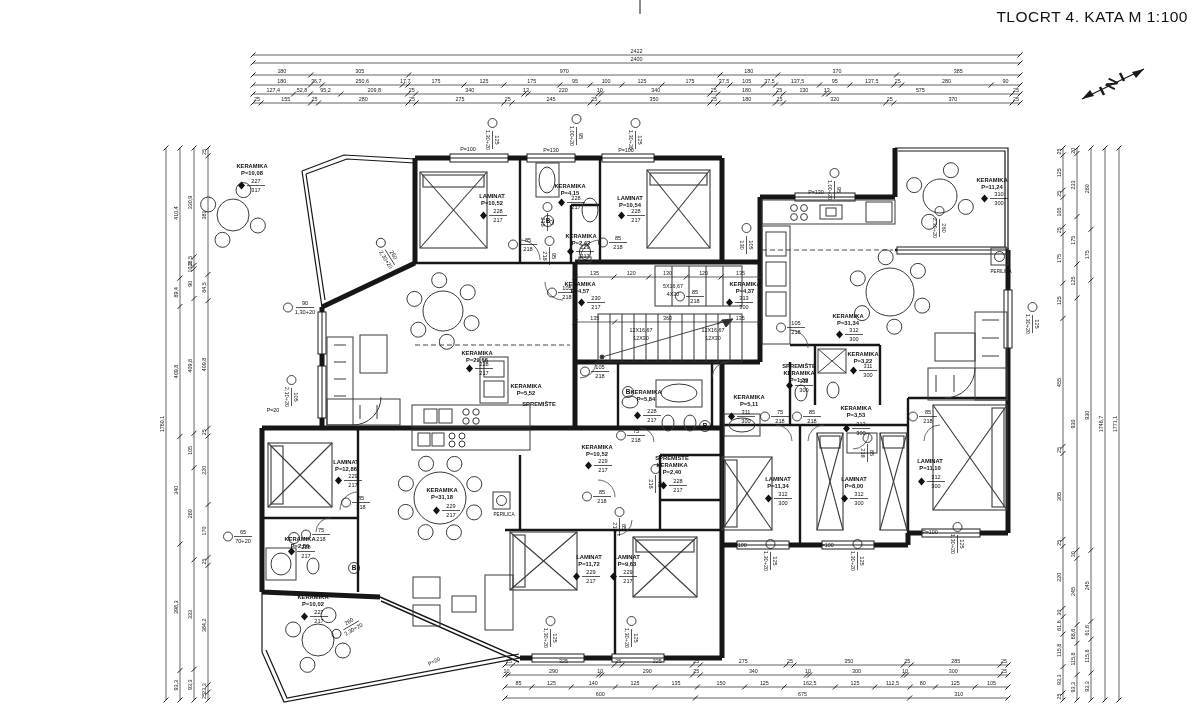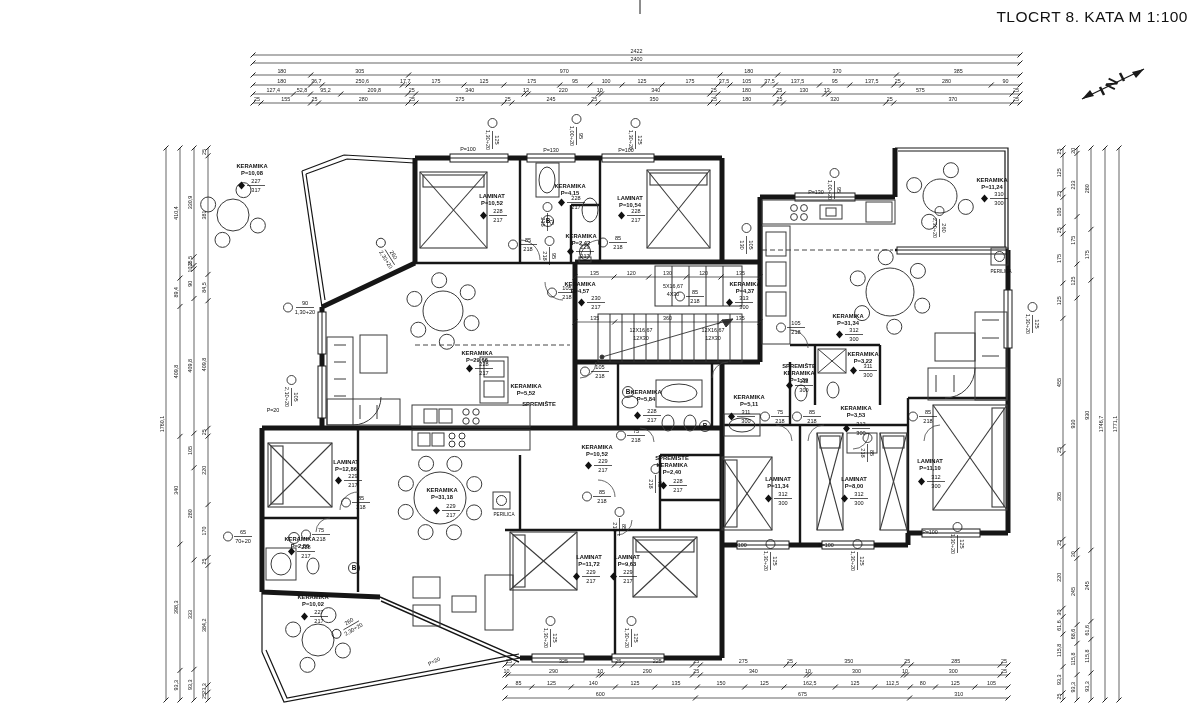--- a/index.html
+++ b/index.html
@@ -7,21 +7,21 @@
         font-family:"Liberation Sans", sans-serif;color:#1a1a1a;}
   .title{position:absolute;top:8px;right:8px;font-size:15.5px;letter-spacing:.5px;color:#111;}
   svg text{font-family:"Liberation Sans", sans-serif;}
 </style>
 </head>
 <body>
 <div class="page">
 
 
 
-<div class="title">TLOCRT 8. KATA  M 1:100</div>
+<div class="title">TLOCRT 4. KATA  M 1:100</div>
 
 <svg id="plan" width="1196" height="708" viewBox="0 0 1196 708">
 
   <line x1="640" y1="0" x2="640" y2="14" stroke="#1a1a1a" stroke-width="1"></line>
 
   <g transform="translate(1112,84)">
     <line x1="-30" y1="15" x2="32" y2="-15" stroke="#1a1a1a" stroke-width="1.3"></line>
     <polygon points="32,-15 20,-12 24,-6" fill="#1a1a1a"></polygon>
     <polygon points="-30,15 -18,12 -22,6" fill="#1a1a1a"></polygon>
     <line x1="-12" y1="3" x2="-8" y2="11" stroke="#1a1a1a" stroke-width="2.5"></line>

